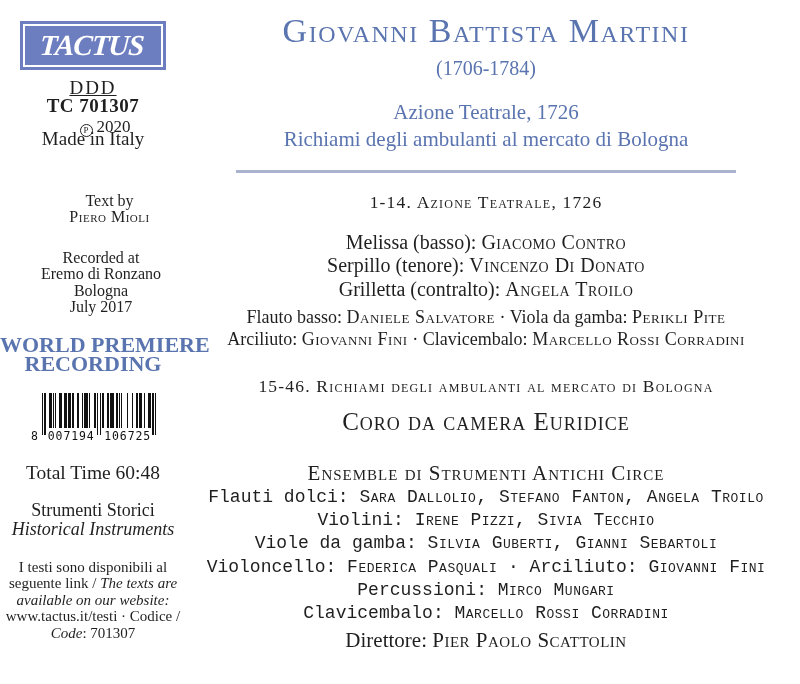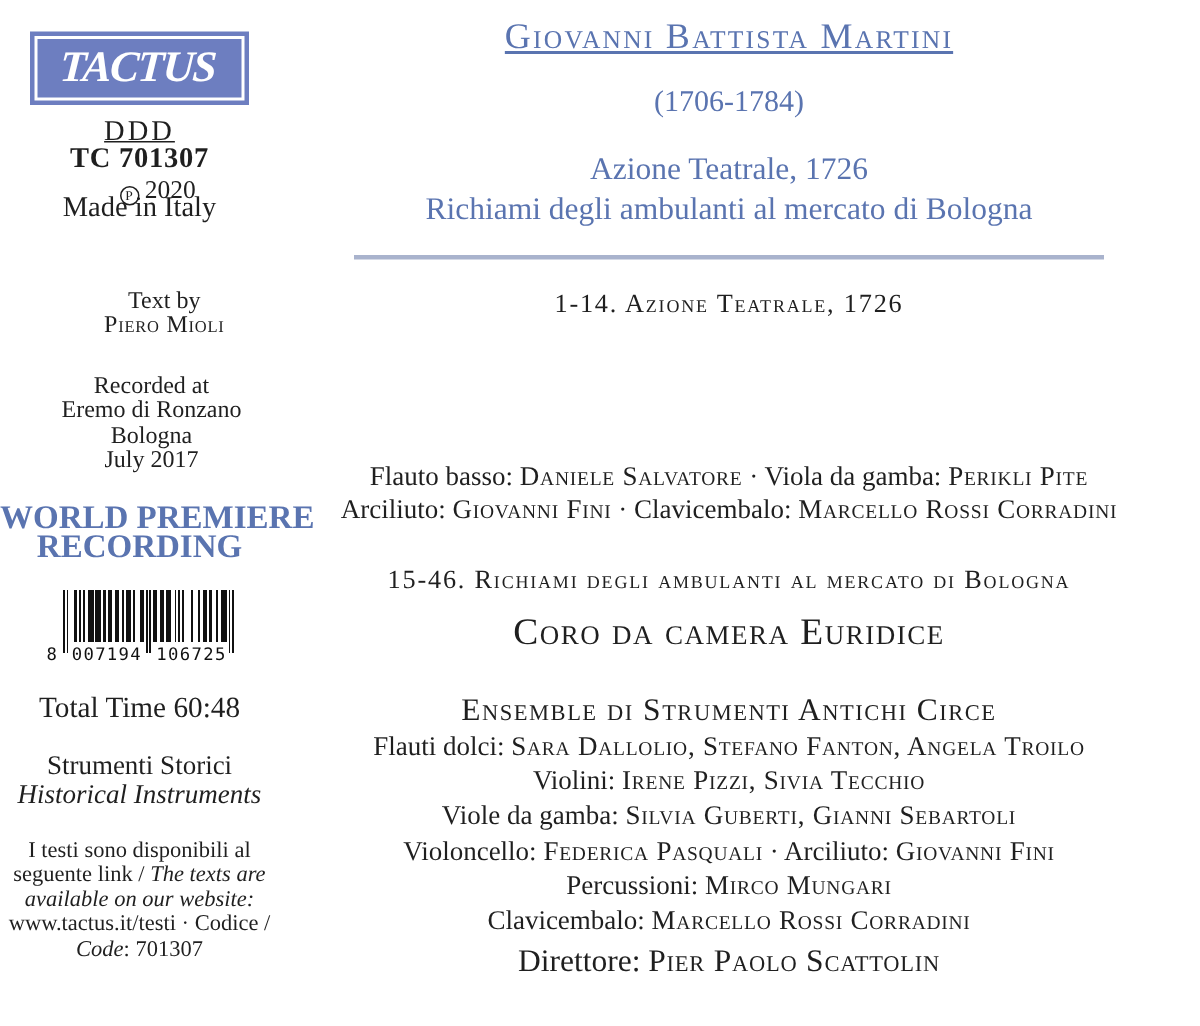--- a/index.html
+++ b/index.html
@@ -40,36 +40,36 @@
   #barcode-wrap { top:393px; width:100%; text-align:center; }
   #barcode { display:inline-block; }
 
   #total    { top:462px; width:100%; font-size:19.5px; }
   #instr    { top:501px; width:100%; font-size:18px; line-height:18.5px; }
   #note     { top:559px; left:-20px; width:226px; font-size:15px; line-height:16.4px; }
 
   
   #main { position:absolute; left:194px; top:0; width:584px; height:684px; text-align:center; }
 
-  #composer  { top:12px;  width:100%; font-size:24px; font-variant:small-caps; letter-spacing:1.5px;text-decoration:underline; }
+  #composer  { top:12px;  width:100%; font-size:34px; font-variant:small-caps; letter-spacing:1.5px; }
   #dates     { top:57px;  width:100%; font-size:20px; }
   #subtitle1 { top:100px; width:100%; font-size:21px; }
   #subtitle2 { top:127px; width:100%; font-size:21px; }
   #divider   { top:170px; left:42px; width:500px; height:2.5px; background:#a9b3cd; }
 
   #s1-heading { top:192px; width:100%; font-size:17.5px; font-variant:small-caps; letter-spacing:1.2px; }
   #cast       { top:231px; width:100%; }
   .cast-line  { font-size:20px; line-height:23.3px; }
   #continuo   { top:307px; width:100%; }
   .cont-line  { font-size:18px; line-height:21.5px; }
 
   #s2-heading { top:376px; width:100%; font-size:17.5px; font-variant:small-caps; letter-spacing:1.2px; }
   #choir      { top:408px; width:100%; font-size:25px; font-variant:small-caps; letter-spacing:1px; }
   #ensemble   { top:461px; width:100%; font-size:21px; font-variant:small-caps; letter-spacing:1px; }
-  #members    { top:486px; width:100%; }
+  #members    { top:486px; width:100%;font-family:Liberation Mono, monospace; }
   .member-line{ font-size:18px; line-height:23.2px; }
   #director   { top:628px; width:100%; font-size:21px; }
 </style>
 </head>
 <body>
 
 <div id="page">
 
   <div id="sidebar">
 
@@ -180,20 +180,25 @@
 
     <div id="composer" class="abs blue nowrap">Giovanni Battista Martini</div>
     <div id="dates" class="abs blue nowrap">(1706-1784)</div>
     <div id="subtitle1" class="abs blue nowrap">Azione Teatrale, 1726</div>
     <div id="subtitle2" class="abs blue nowrap">Richiami degli ambulanti al mercato di Bologna</div>
 
     <div id="divider" class="abs"></div>
 
     <div id="s1-heading" class="abs nowrap">1-14. Azione Teatrale, 1726</div>
 
+    <div id="cast" class="abs">
+      <div class="cast-line nowrap"><span>Melissa (basso): </span><span class="sc">Giacomo Contro</span></div>
+      <div class="cast-line nowrap"><span>Serpillo (tenore): </span><span class="sc">Vincenzo Di Donato</span></div>
+      <div class="cast-line nowrap"><span>Grilletta (contralto): </span><span class="sc">Angela Troilo</span></div>
+    </div>
 
     <div id="continuo" class="abs">
       <div class="cont-line nowrap"><span>Flauto basso: </span><span class="sc">Daniele Salvatore</span><span> · </span><span>Viola da gamba: </span><span class="sc">Perikli Pite</span></div>
       <div class="cont-line nowrap"><span>Arciliuto: </span><span class="sc">Giovanni Fini</span><span> · </span><span>Clavicembalo: </span><span class="sc">Marcello Rossi Corradini</span></div>
     </div>
 
     <div id="s2-heading" class="abs nowrap">15-46. Richiami degli ambulanti al mercato di Bologna</div>
 
     <div id="choir" class="abs nowrap">Coro da camera Euridice</div>
     <div id="ensemble" class="abs nowrap">Ensemble di Strumenti Antichi Circe</div>

